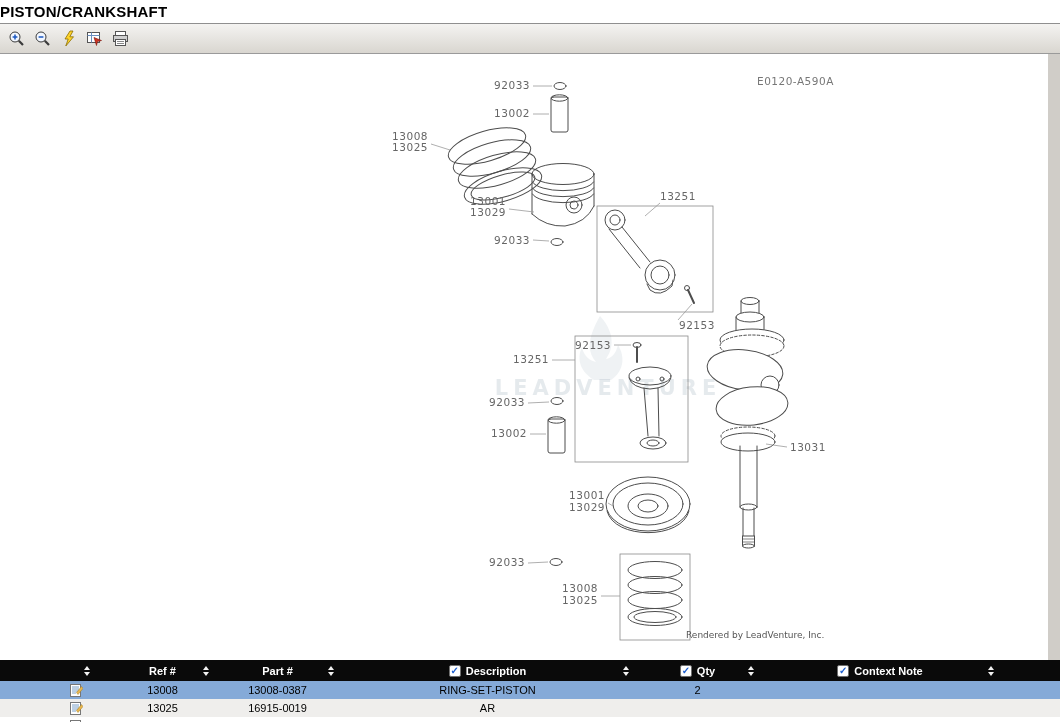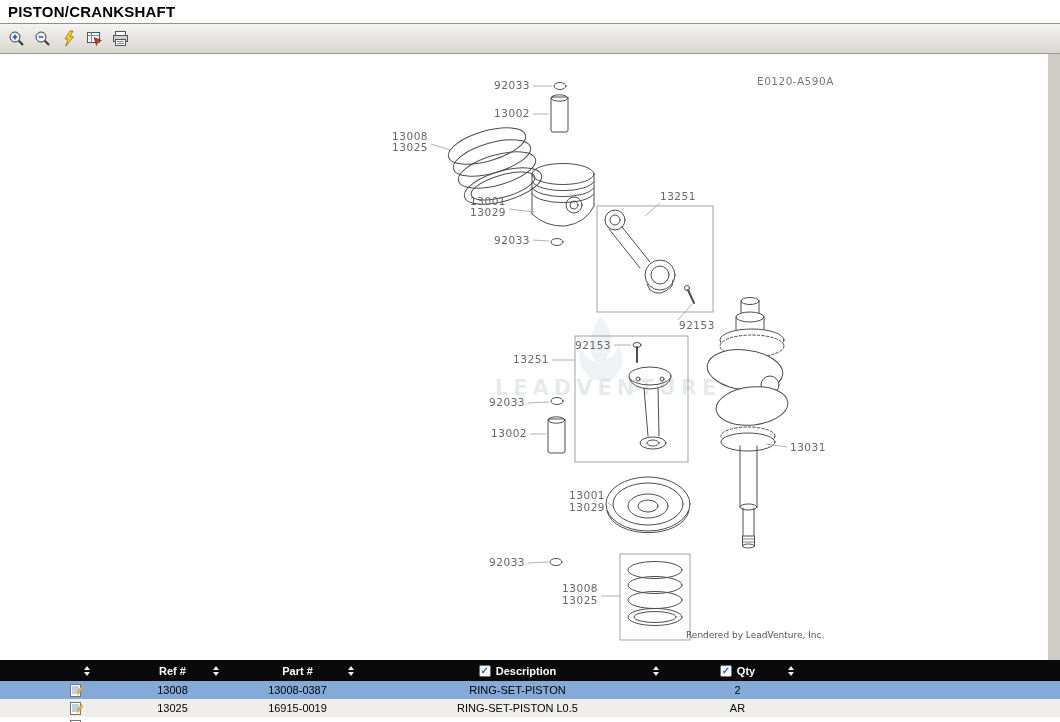--- a/index.html
+++ b/index.html
@@ -2,21 +2,21 @@
 <html><head>
 <meta charset="utf-8">
 <style>
   * { margin:0; padding:0; box-sizing:border-box; }
   html,body { width:1060px; height:722px; overflow:hidden; }
   body { background:#d6d3ce; font-family:"Liberation Sans", sans-serif; position:relative; }
 
   
   .titlebar {
     height:24px; background:#ffffff; border-bottom:1px solid #8f8f8f;
-    display:flex; align-items:center; padding-left:8px;
+    display:flex; align-items:center; 
   }
   .titlebar .page-title { font-size:15px; font-weight:bold; color:#000; letter-spacing:.2px; }
 
   
   .toolbar {
     height:30px; background:linear-gradient(#f4f3f1,#d9d6d0);
     border-bottom:1px solid #9a9a9a; display:flex; align-items:center;
     gap:5px; padding-left:6px;
   }
   .tool-btn {
@@ -26,21 +26,20 @@
 
   
   .diagram-area { position:relative; height:606px; background:#d0cdc8; }
   .diagram-canvas { position:absolute; left:0; top:0; width:1048px; height:606px; background:#fff; }
 
   
   .parts-table { width:1060px; background:#fff; }
   .thead, .tr {
     display:grid;
     grid-template-columns:110px 105px 125px 295px 125px 240px 60px;
-    gap:10px;
   }
   .thead { background:#0a0a0a; height:21px; }
   .th {
     position:relative; display:flex; align-items:center; justify-content:center;
     color:#fff; font-size:11px; font-weight:bold; white-space:nowrap;
   }
   .th-group { display:inline-flex; align-items:center; gap:5px; }
   .sort { position:absolute; right:6px; top:50%; transform:translateY(-50%);
           display:flex; flex-direction:column; gap:2px; cursor:pointer; }
   .sort.inset { right:20px; }
@@ -300,20 +299,30 @@
     <div class="th">
       <span class="th-group">
         <span class="checkbox"></span>
         <span>Qty</span>
       </span>
       <span class="sort">
           <i class="up"></i>
           <i class="down"></i>
         </span>
     </div>
+    <div class="th">
+      <span class="th-group">
+        <span class="checkbox"></span>
+        <span>Context Note</span>
+      </span>
+      <span class="sort">
+          <i class="up"></i>
+          <i class="down"></i>
+        </span>
+    </div>
     <div class="th"></div>
   </div>
 
   <div class="tr row-selected">
     <div class="td td-icon">
       <span class="edit-icon">
         <svg width="13" height="14" viewBox="0 0 13 14">
           <rect x="0.5" y="1.5" width="10" height="12" fill="#fff" stroke="#777"></rect>
           <line x1="2" y1="4" x2="9" y2="4" stroke="#7aa0c8"></line>
           <line x1="2" y1="6" x2="9" y2="6" stroke="#7aa0c8"></line>
@@ -339,21 +348,20 @@
           <line x1="2" y1="4" x2="9" y2="4" stroke="#7aa0c8"></line>
           <line x1="2" y1="6" x2="9" y2="6" stroke="#7aa0c8"></line>
           <line x1="2" y1="8" x2="9" y2="8" stroke="#7aa0c8"></line>
           <line x1="2" y1="10" x2="6" y2="10" stroke="#7aa0c8"></line>
           <polygon points="6.5,9.5 11.5,3.5 13,5.5 8,11.5" fill="#e9b64d" stroke="#9c7a22" stroke-width="0.5"></polygon>
         </svg>
       </span>
     </div>
     <div class="td">13025</div>
     <div class="td">16915-0019</div>
-    <div class="td">RING-SET-PISTON L0.5</div>
     <div class="td">AR</div>
     <div class="td"></div>
     <div class="td"></div>
   </div>
 
   <div class="tr row-plain">
     <div class="td td-icon">
       <span class="edit-icon">
         <svg width="13" height="14" viewBox="0 0 13 14">
           <rect x="0.5" y="1.5" width="10" height="12" fill="#fff" stroke="#777"></rect>

